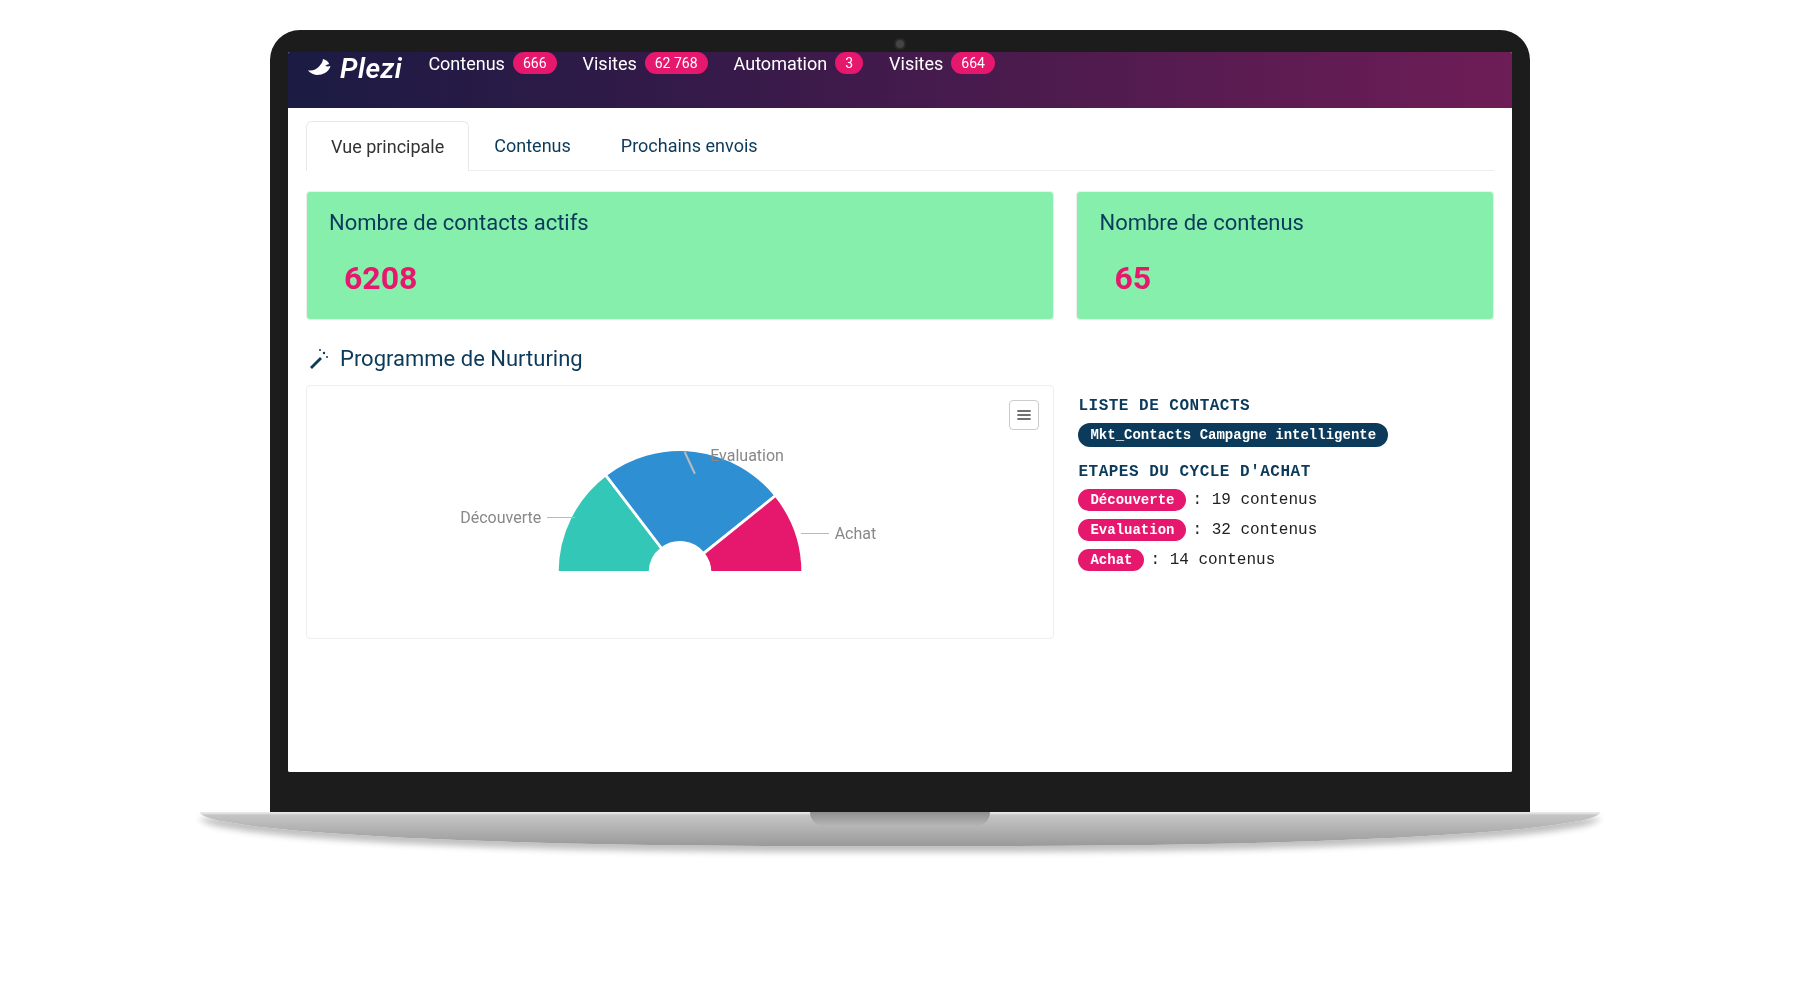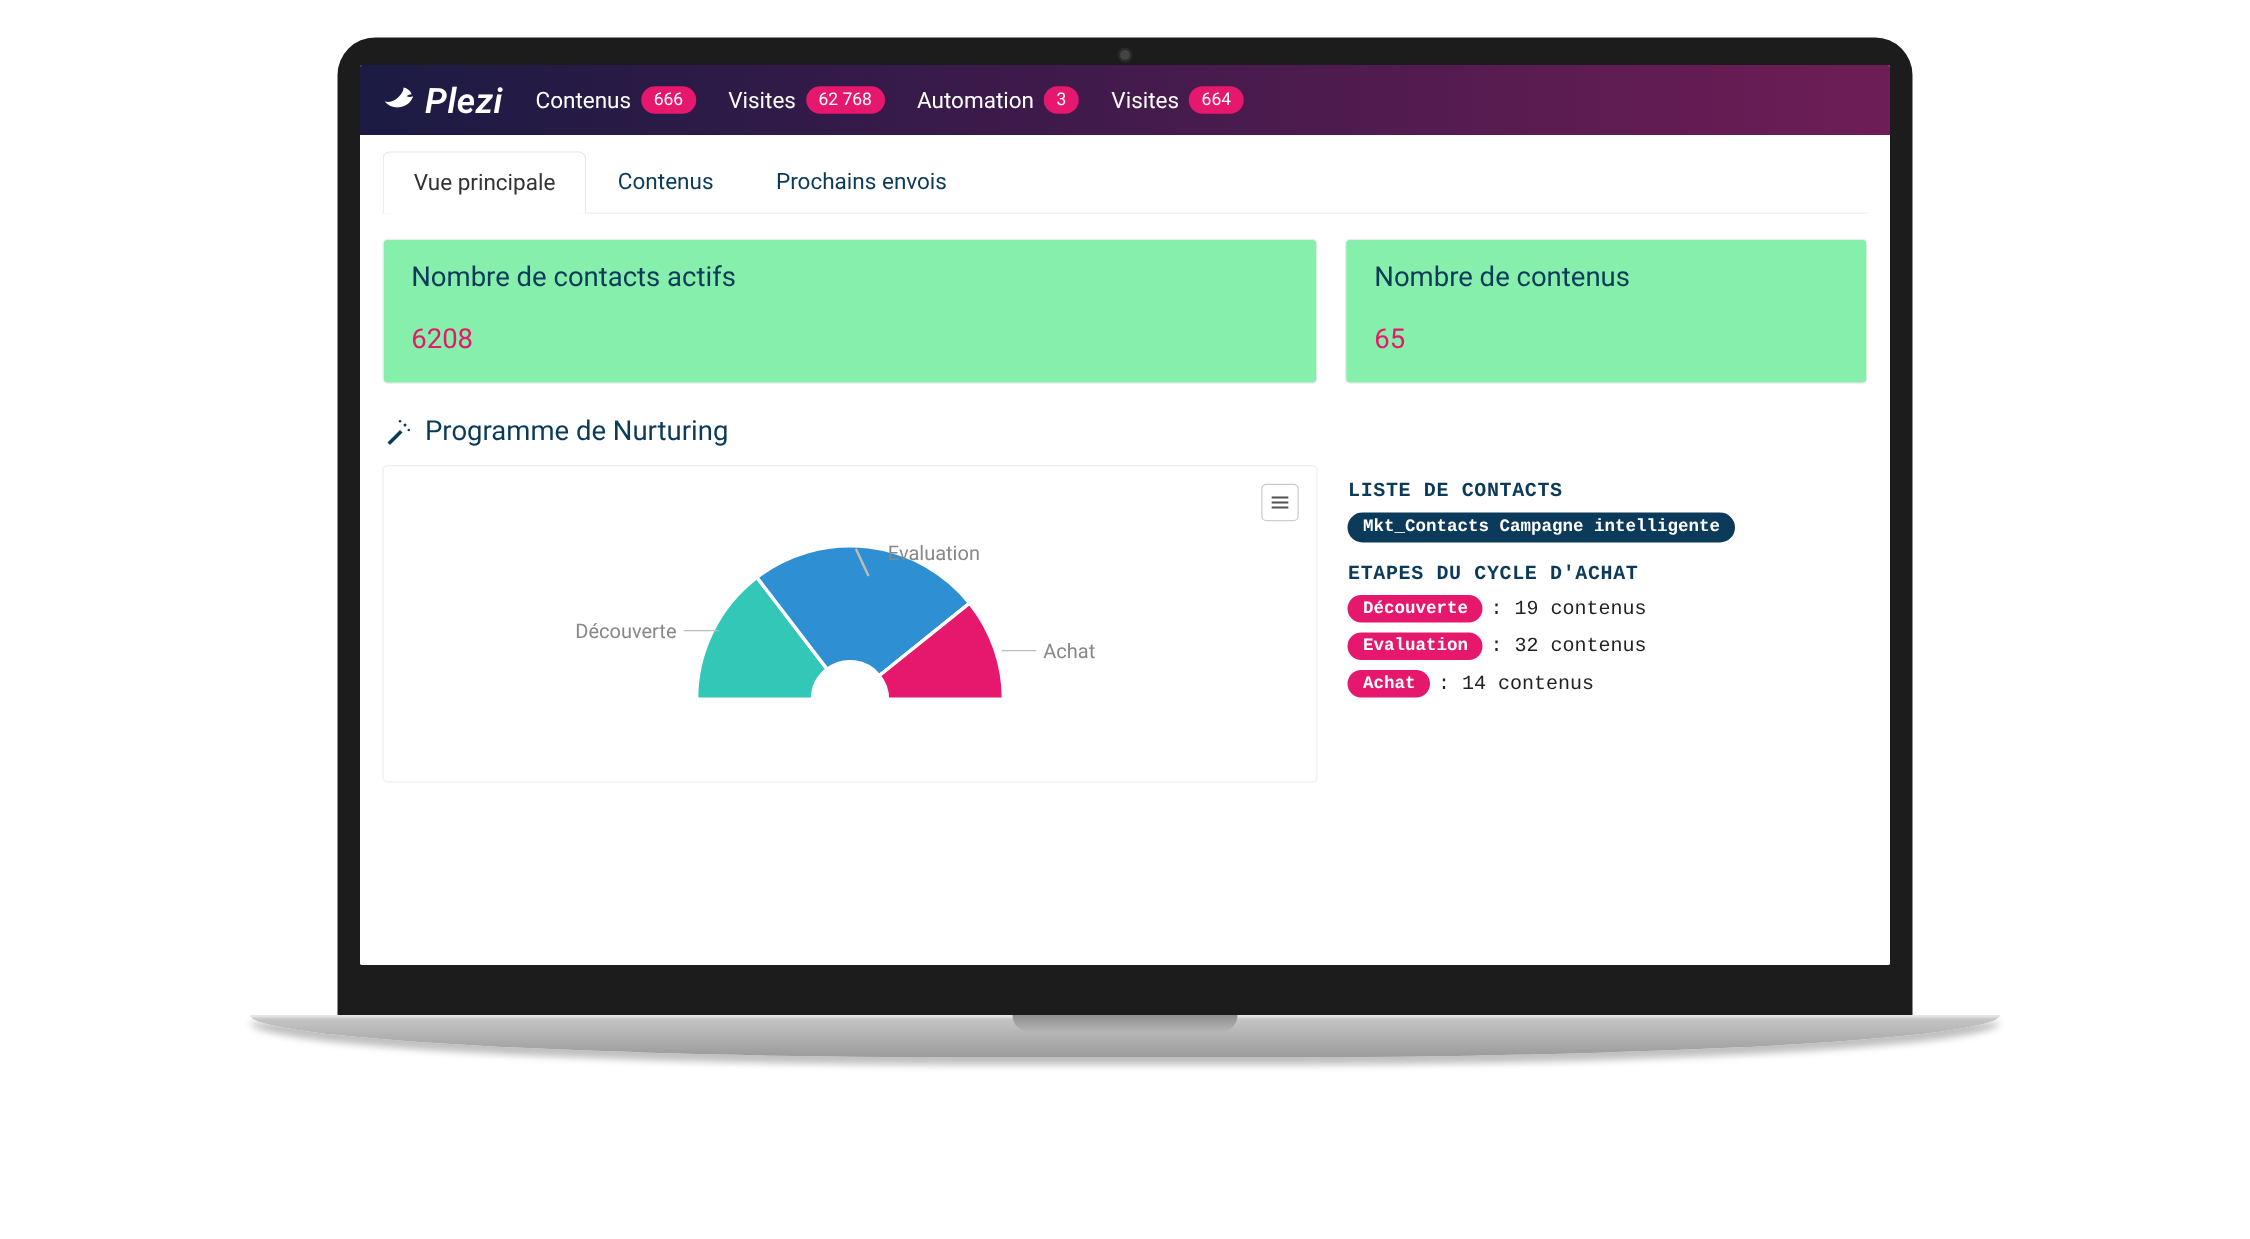--- a/index.html
+++ b/index.html
@@ -66,21 +66,21 @@
     top:0;left:50%;transform:translateX(-50%);
     width:180px;height:14px;
     background:linear-gradient(#8f8f8f,#b6b6b6);
     border-radius:0 0 14px 14px;
   }
 
   
   .topnav{
     height:56px;
     background:linear-gradient(90deg,#1b1b43 0%,#3a1a4a 40%,#6e1d56 100%);
-    display:flex;align-items:center;
+    display:flex;align-items:flex-start;
     padding:0 18px;
     gap:26px;
     color:#fff;
   }
   .logo{
     display:flex;align-items:center;gap:6px;
     font-size:28px;font-style:italic;font-weight:600;
     letter-spacing:.5px;
   }
   .logo svg{height:24px;width:28px;}
@@ -117,21 +117,21 @@
   }
 
   .cards{display:flex;gap:22px;margin-top:20px;}
   .card{
     background:#86efac;border:1px solid #eee;border-radius:4px;
     padding:18px 22px 22px;
   }
   .card.wide{flex:0 0 63%;}
   .card.narrow{flex:1;}
   .card-title{color:var(--navy);font-size:22px;margin:0 0 24px;}
-  .card-value{color:var(--pink);font-size:22px;font-weight:400;}
+  .card-value{color:var(--pink);font-size:32px;font-weight:700;margin-left:15px;}
 
   .section-title{
     display:flex;align-items:center;gap:10px;
     color:var(--navy);font-size:22px;margin:26px 0 14px;
   }
   .wand{width:24px;height:24px;}
 
   .chart-row{display:flex;gap:24px;align-items:flex-start;}
   .chart-panel{
     flex:0 0 63%;border:1px solid #eee;border-radius:4px;

